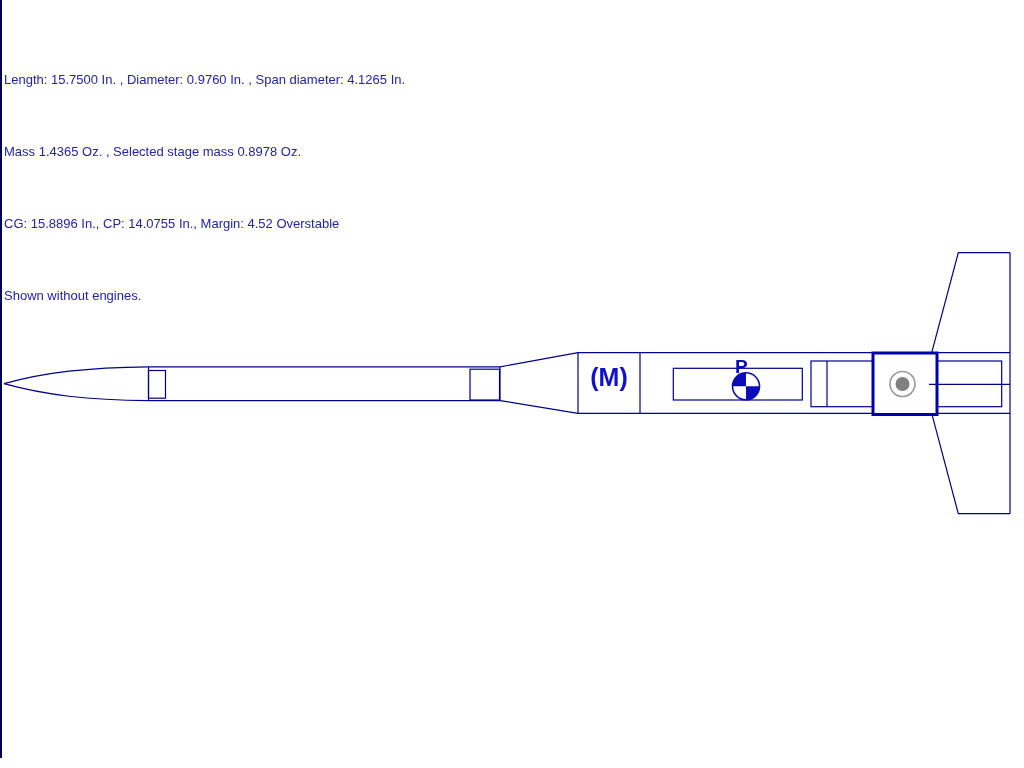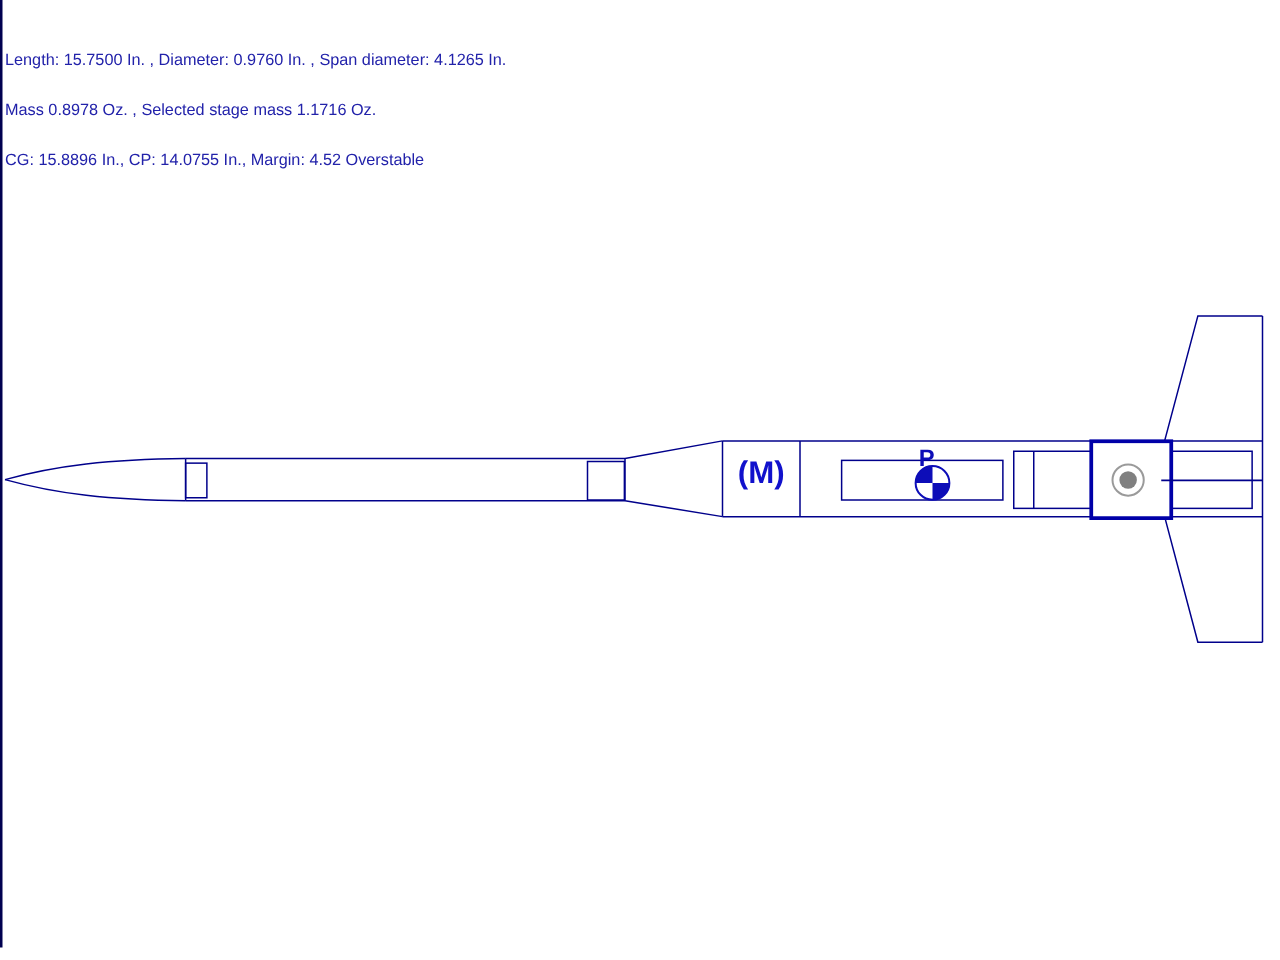--- a/index.html
+++ b/index.html
@@ -28,21 +28,21 @@
   #summary {
     position: absolute;
     left: 4px;
     top: 14px;
     font-size: 13px;
     line-height: 13.4px;
     color: #2222AA;
     white-space: pre;
     letter-spacing: 0px;
   }
-  #summary .hline { height: 13.4px; }
+  #summary .hline { height: 13.4px; margin-top: 32px; }
   #design-canvas {
     position: absolute;
     left: 0;
     top: 0;
     width: 1024px;
     height: 768px;
   }
   svg text.motor-label {
     font-family: "Liberation Sans", sans-serif;
     font-size: 25px;
@@ -58,22 +58,23 @@
 </style>
 </head>
 <body>
 
 <div id="app">
 
   <div id="left-border"></div>
 
   <div id="summary">
     <div class="hline">Length: 15.7500 In. , Diameter: 0.9760 In. , Span diameter: 4.1265 In.</div>
-    <div class="hline">Mass 0.8978 Oz. , Selected stage mass 1.1716 Oz.</div>
+    <div class="hline">Mass 1.4365 Oz. , Selected stage mass 0.8978 Oz.</div>
     <div class="hline">CG: 15.8896 In., CP: 14.0755 In., Margin: 4.52 Overstable</div>
+    <div class="hline">Shown without engines.</div>
   </div>
 
   <svg id="design-canvas" viewBox="0 0 1024 768">
 
     <g stroke="#00008B" stroke-width="1.2" fill="none">
       <path d="M 4 383.7 C 45 372.3, 88 367.4, 148.5 366.8"></path>
       <path d="M 4 383.7 C 45 395.1, 88 400.1, 148.5 400.6"></path>
       <line x1="148.5" y1="366.8" x2="148.5" y2="400.6"></line>
       <rect x="148.5" y="370.5" width="17" height="27.7"></rect>
     </g>

